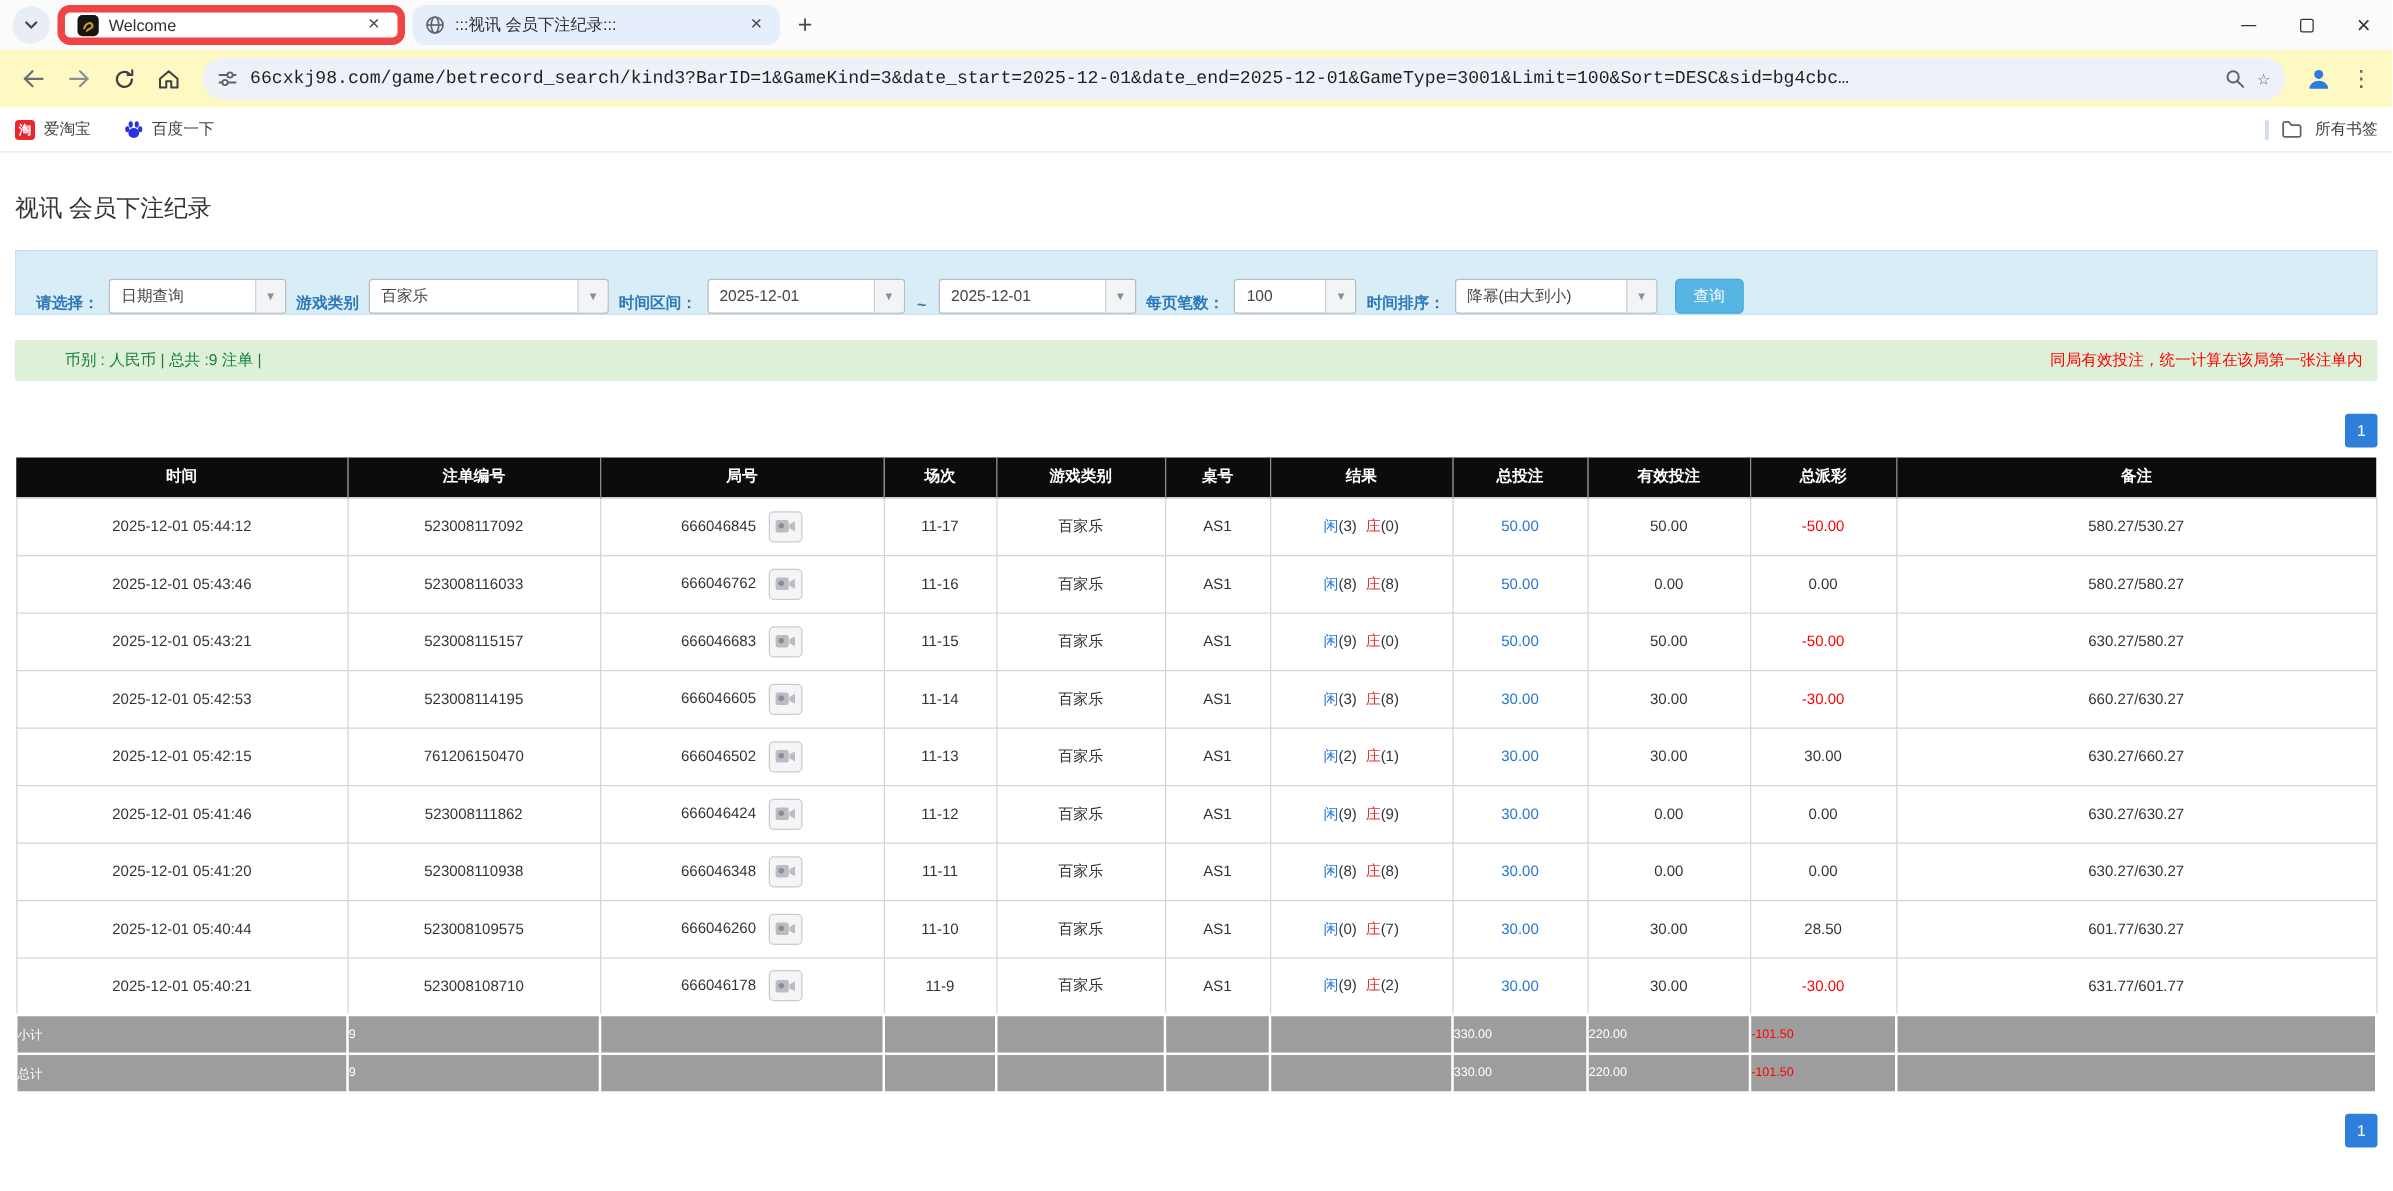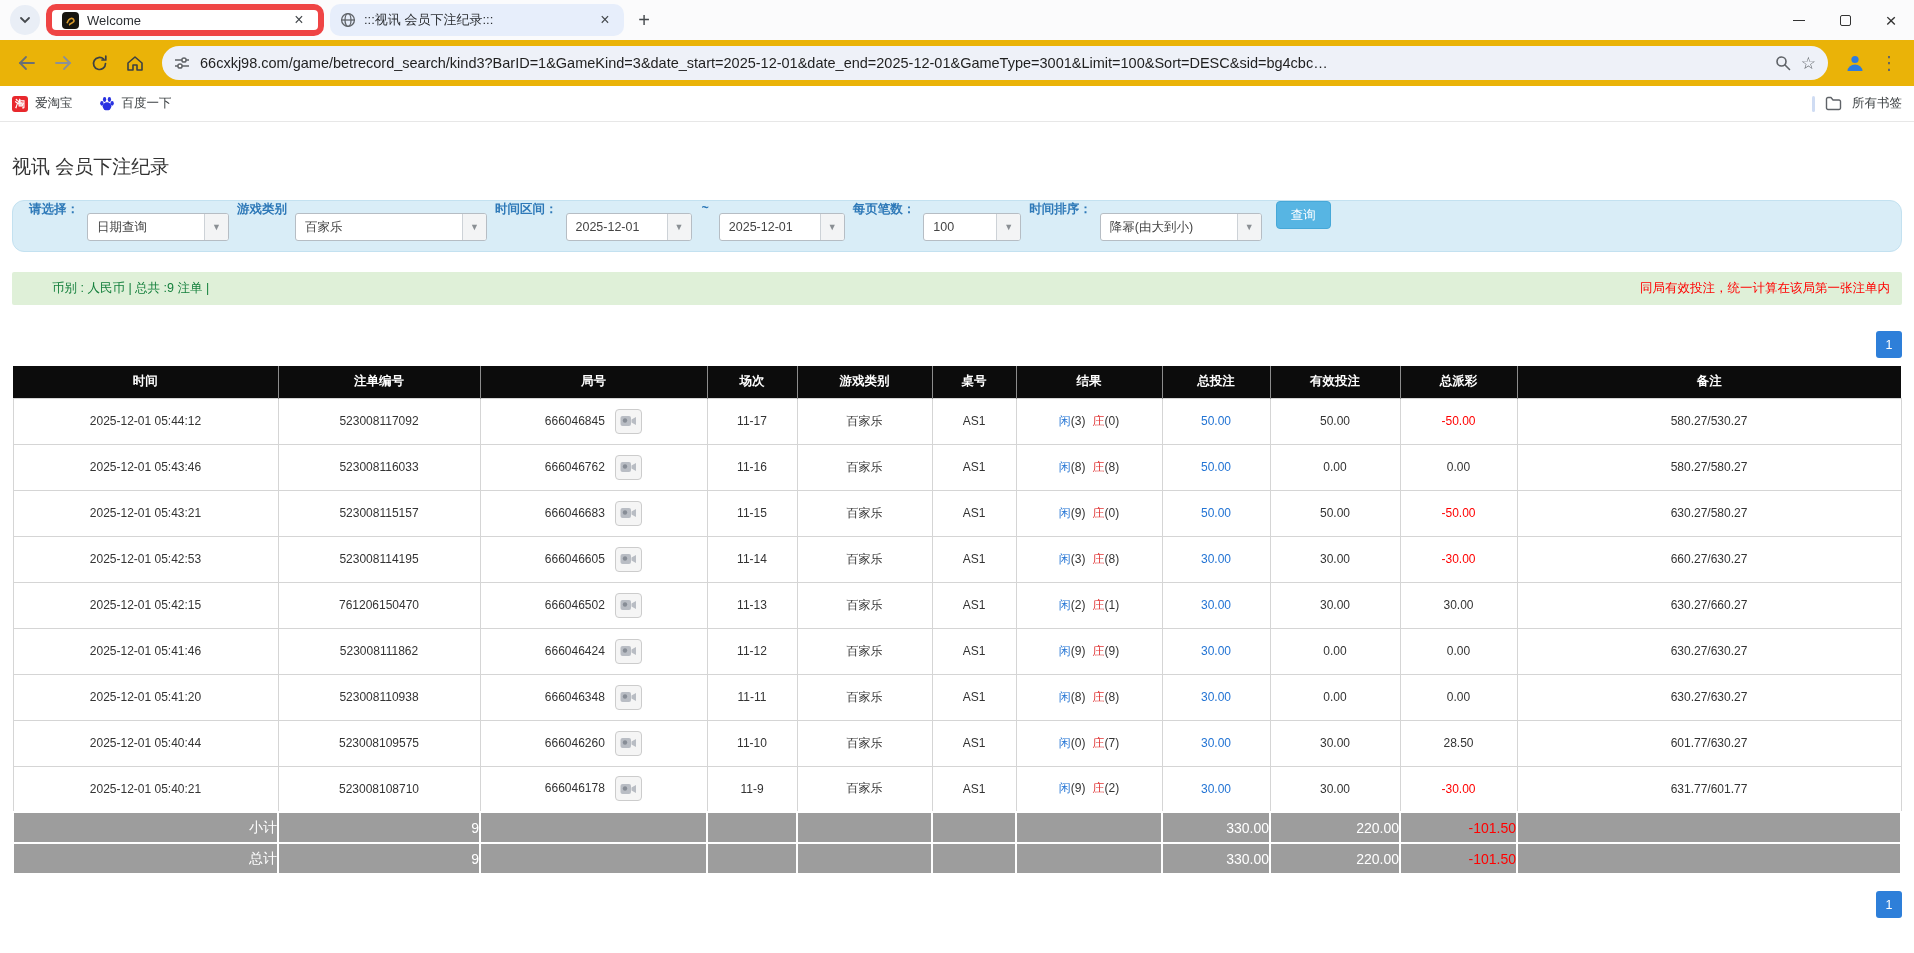--- a/index.html
+++ b/index.html
@@ -15,58 +15,58 @@
   .tab-title { flex:1; white-space:nowrap; overflow:hidden; }
   .tab-close { font-size:16px; color:#45494d; width:18px; text-align:center; }
   .favicon-dragon { width:17px; height:17px; background:#17150f; border-radius:4px; display:grid; place-items:center; }
   .newtab { font-size:20px; color:#45494d; width:28px; height:28px; display:grid; place-items:center; }
   .win-controls { position:absolute; right:0; top:0; height:40px; display:flex; }
   .winbtn { width:46px; height:40px; display:grid; place-items:center; color:#333; }
   .win-min-g { width:12px; border-top:1.6px solid #333; }
   .win-max-g { width:11px; height:11px; border:1.6px solid #333; border-radius:2px; }
   .win-close-g { font-size:19px; line-height:1; }
 
-  .toolbar { height:46px; display:flex; align-items:center; padding:0 10px; gap:2px; background:#eab308; }
+  .toolbar { height:46px; display:flex; align-items:center; padding:0 10px; gap:2px; background:#fef9c3;font-family:Liberation Mono, monospace; }
   .navbtn { width:34px; height:34px; border-radius:17px; display:grid; place-items:center; }
   .omnibox { flex:1; height:34px; margin:0 8px; background:#eef1f8; border-radius:17px; display:flex; align-items:center; padding:0 12px; gap:10px; }
   .url-text { flex:1; font-size:14.5px; color:#1f1f1f; white-space:nowrap; overflow:hidden; }
   .star-glyph { font-size:17px; color:#5f6368; }
   .kebab { font-size:18px; color:#5f6368; width:30px; text-align:center; letter-spacing:0; }
 
   .bookmarks { height:36px; display:flex; align-items:center; padding:0 12px; gap:26px; background:#fff; border-bottom:1px solid #e7e7e7; }
   .bm-item { display:flex; align-items:center; gap:7px; font-size:12.5px; color:#3c4043; }
   .bm-taobao { width:16px; height:16px; background:#e8282d; color:#fff; border-radius:3px; font-size:10px; display:grid; place-items:center; font-weight:bold; }
   .bm-right { margin-left:auto; display:flex; align-items:center; gap:10px; font-size:12.5px; color:#3c4043; }
   .bm-divider { width:3px; height:16px; background:#cfdcf3; border-radius:2px; }
 
   
   .page-title { margin:32px 0 0 12px; font-size:19px; font-weight:normal; color:#333; }
 
-  .filter-bar { margin:20px 12px 0; height:52px; background:#d9edf7; border:1px solid #c3e1f0; border-radius:12px; display:flex; align-items:flex-start; padding:0 16px; gap:8px; font-size:12.5px; }
+  .filter-bar { margin:20px 12px 0; height:52px; background:#d9edf7; border:1px solid #c3e1f0; border-radius:0; display:flex; align-items:flex-end; padding:0 16px; gap:8px; font-size:12.5px; }
   .f-label { color:#2e79b8; font-weight:bold; white-space:nowrap; }
   .combo { display:flex; height:28px; background:#fff; border:1px solid #b6bdc4; border-radius:3px; overflow:hidden; align-items:stretch;margin-top:12px; }
   .combo-text { padding:0 9px; display:flex; align-items:center; color:#444; white-space:nowrap; }
   .combo-arrow { width:24px; border-left:1px solid #cdd2d7; background:#f3f4f5; display:grid; place-items:center; color:#8a8f94; font-size:9px; }
-  .w1 { width:116px; } .w2 { width:166px; } .w3 { width:100px; } .w4 { width:72px; } .w5 { width:136px; }
+  .w1 { width:116px; } .w2 { width:166px; } .w3 { width:132px; } .w4 { width:72px; } .w5 { width:136px; }
   .tilde { color:#2e79b8; font-weight:bold; padding:0 2px; }
   .search-btn { height:28px; padding:0 14px; margin-left:6px; background:#57b5e3; color:#fff; border:1px solid #46a8d8; border-radius:4px; font-size:12.5px; display:grid; place-items:center; }
 
   .info-bar { margin:20px 12px 0; height:33px; background:#dff0d8; border-radius:2px; display:flex; align-items:center; justify-content:space-between; padding:0 12px; font-size:12.5px; }
   .info-left { color:#15803d;margin-left:28px; }
   .info-right { color:#ff0000; }
 
   .pager { display:flex; justify-content:flex-end; margin:26px 12px 8px; }
   .pager.bottom { margin:16px 12px 0; }
   .page-btn { min-width:26px; height:27px; background:#2e7fd9; color:#fff; border-radius:3px; font-size:12.5px; display:grid; place-items:center; padding:0 4px; }
 
   table.bet-table { width:1890px; margin:0 12px; border-collapse:collapse; table-layout:fixed; }
   .bet-table thead th { background:#0c0c0c; color:#fff; height:32px; font-size:12.5px; font-weight:bold; border-right:1px solid #8c8c8c;font-family:Liberation Mono, monospace; }
   .bet-table thead th:last-child { border-right:none; }
   .bet-table tbody td { height:46px; border:1px solid #d5d5d5; text-align:center; font-size:12px; color:#333; background:#fff; }
-  .bet-table tfoot td { height:31px; background:#9d9d9d; color:#fff; border:2px solid #fff; text-align:right; font-size:14px; }
+  .bet-table tfoot td { height:31px; background:#9d9d9d; color:#fff; border:2px solid #fff; text-align:left; font-size:10px; }
   .link { color:#2374d4; cursor:pointer; }
   .neg { color:#ff0000 !important;margin-left:32px; }
   .res-p { color:#2374d4; } .res-b { color:#e03434; margin-left:7px; } .res-n { color:#333; }
   .vid-btn { display:inline-grid; place-items:center; width:27px; height:25px; margin-left:7px; vertical-align:middle; background:#f5f5f5; border:1px solid #ccc; border-radius:4px; }
 </style>
 </head>
 <body>
 
 <div class="window">
 

